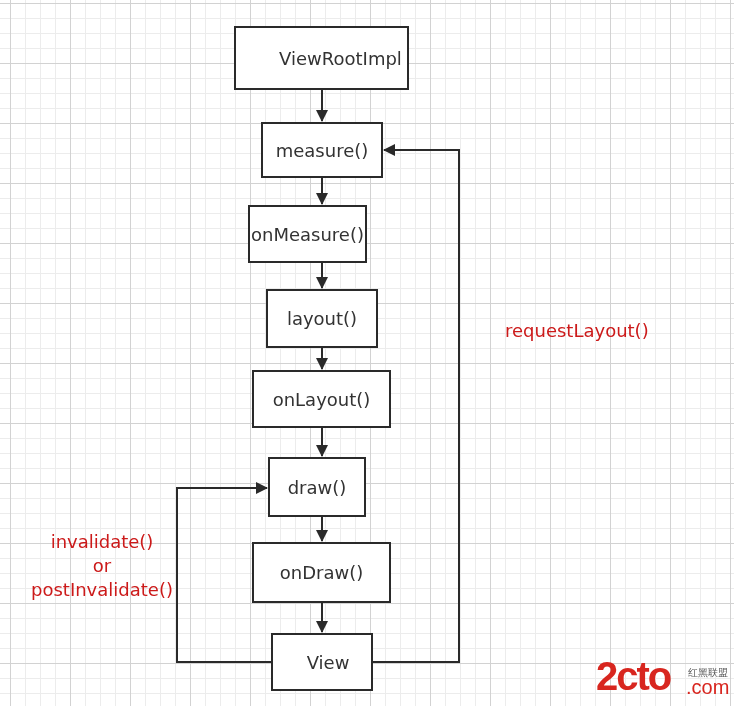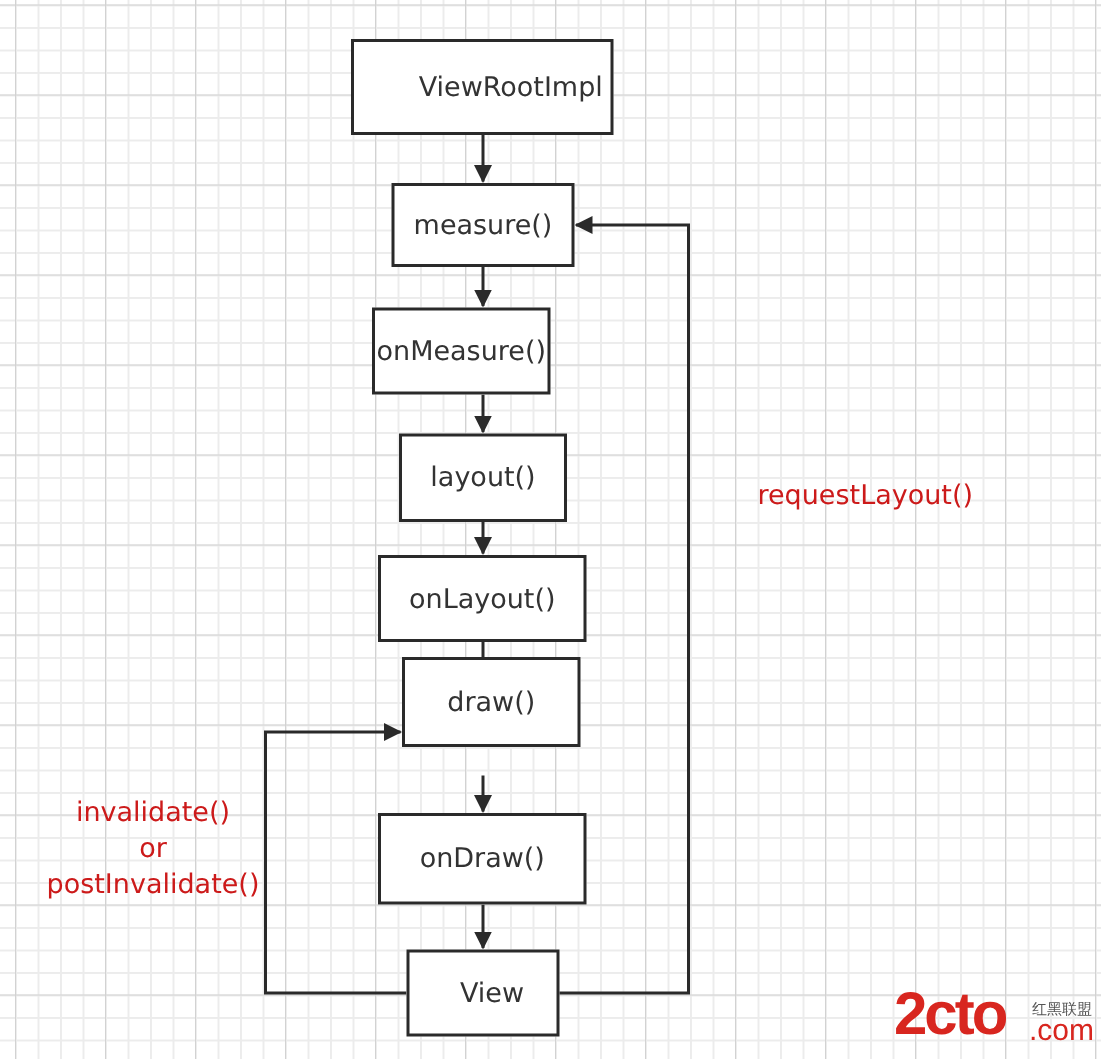--- a/index.html
+++ b/index.html
@@ -60,21 +60,21 @@
   </div>
   <div class="node" style="left:248px;top:205px;width:119px;height:58px;align-items:center;">
     <span>onMeasure()</span>
   </div>
   <div class="node" style="left:266px;top:289px;width:112px;height:59px;">
     <span>layout()</span>
   </div>
   <div class="node" style="left:252px;top:370px;width:139px;height:58px;">
     <span>onLayout()</span>
   </div>
-  <div class="node" style="left:268px;top:438px;width:119px;height:60px;">
+  <div class="node" style="left:268px;top:457px;width:98px;height:60px;">
     <span>draw()</span>
   </div>
   <div class="node" style="left:252px;top:542px;width:139px;height:61px;">
     <span>onDraw()</span>
   </div>
   <div class="node" style="left:271px;top:633px;width:102px;height:58px;padding-left:12px;">
     <span>View</span>
   </div>
 
   <div class="label-red" style="left:474px;top:319px;margin-left:31px;">requestLayout()</div>

